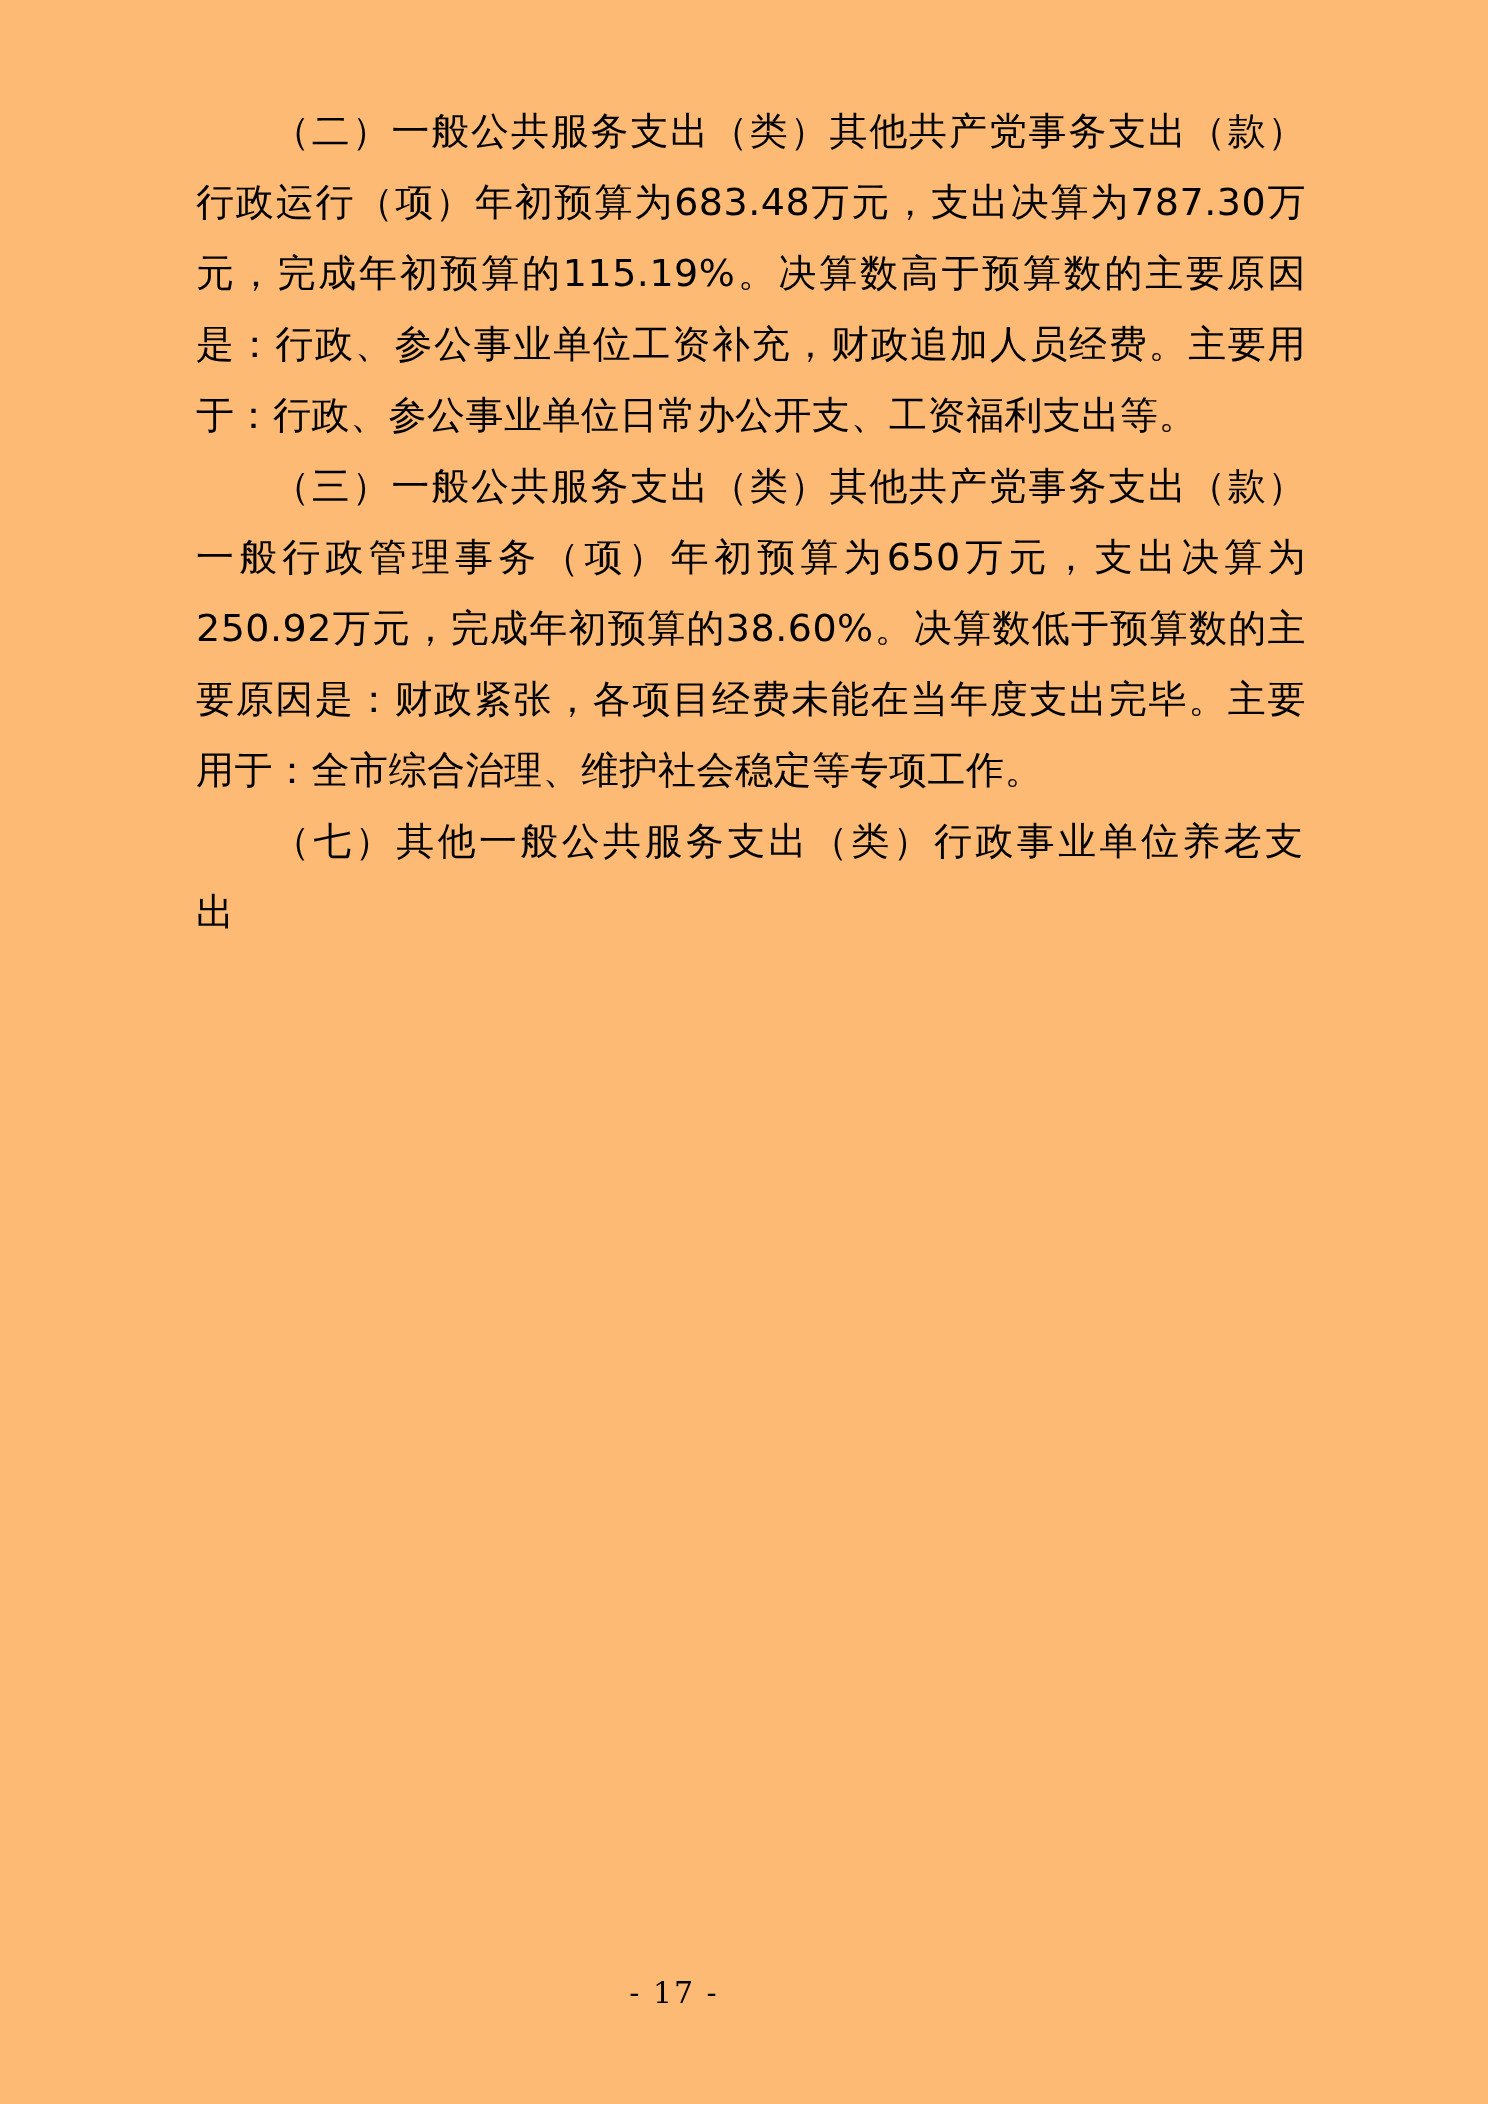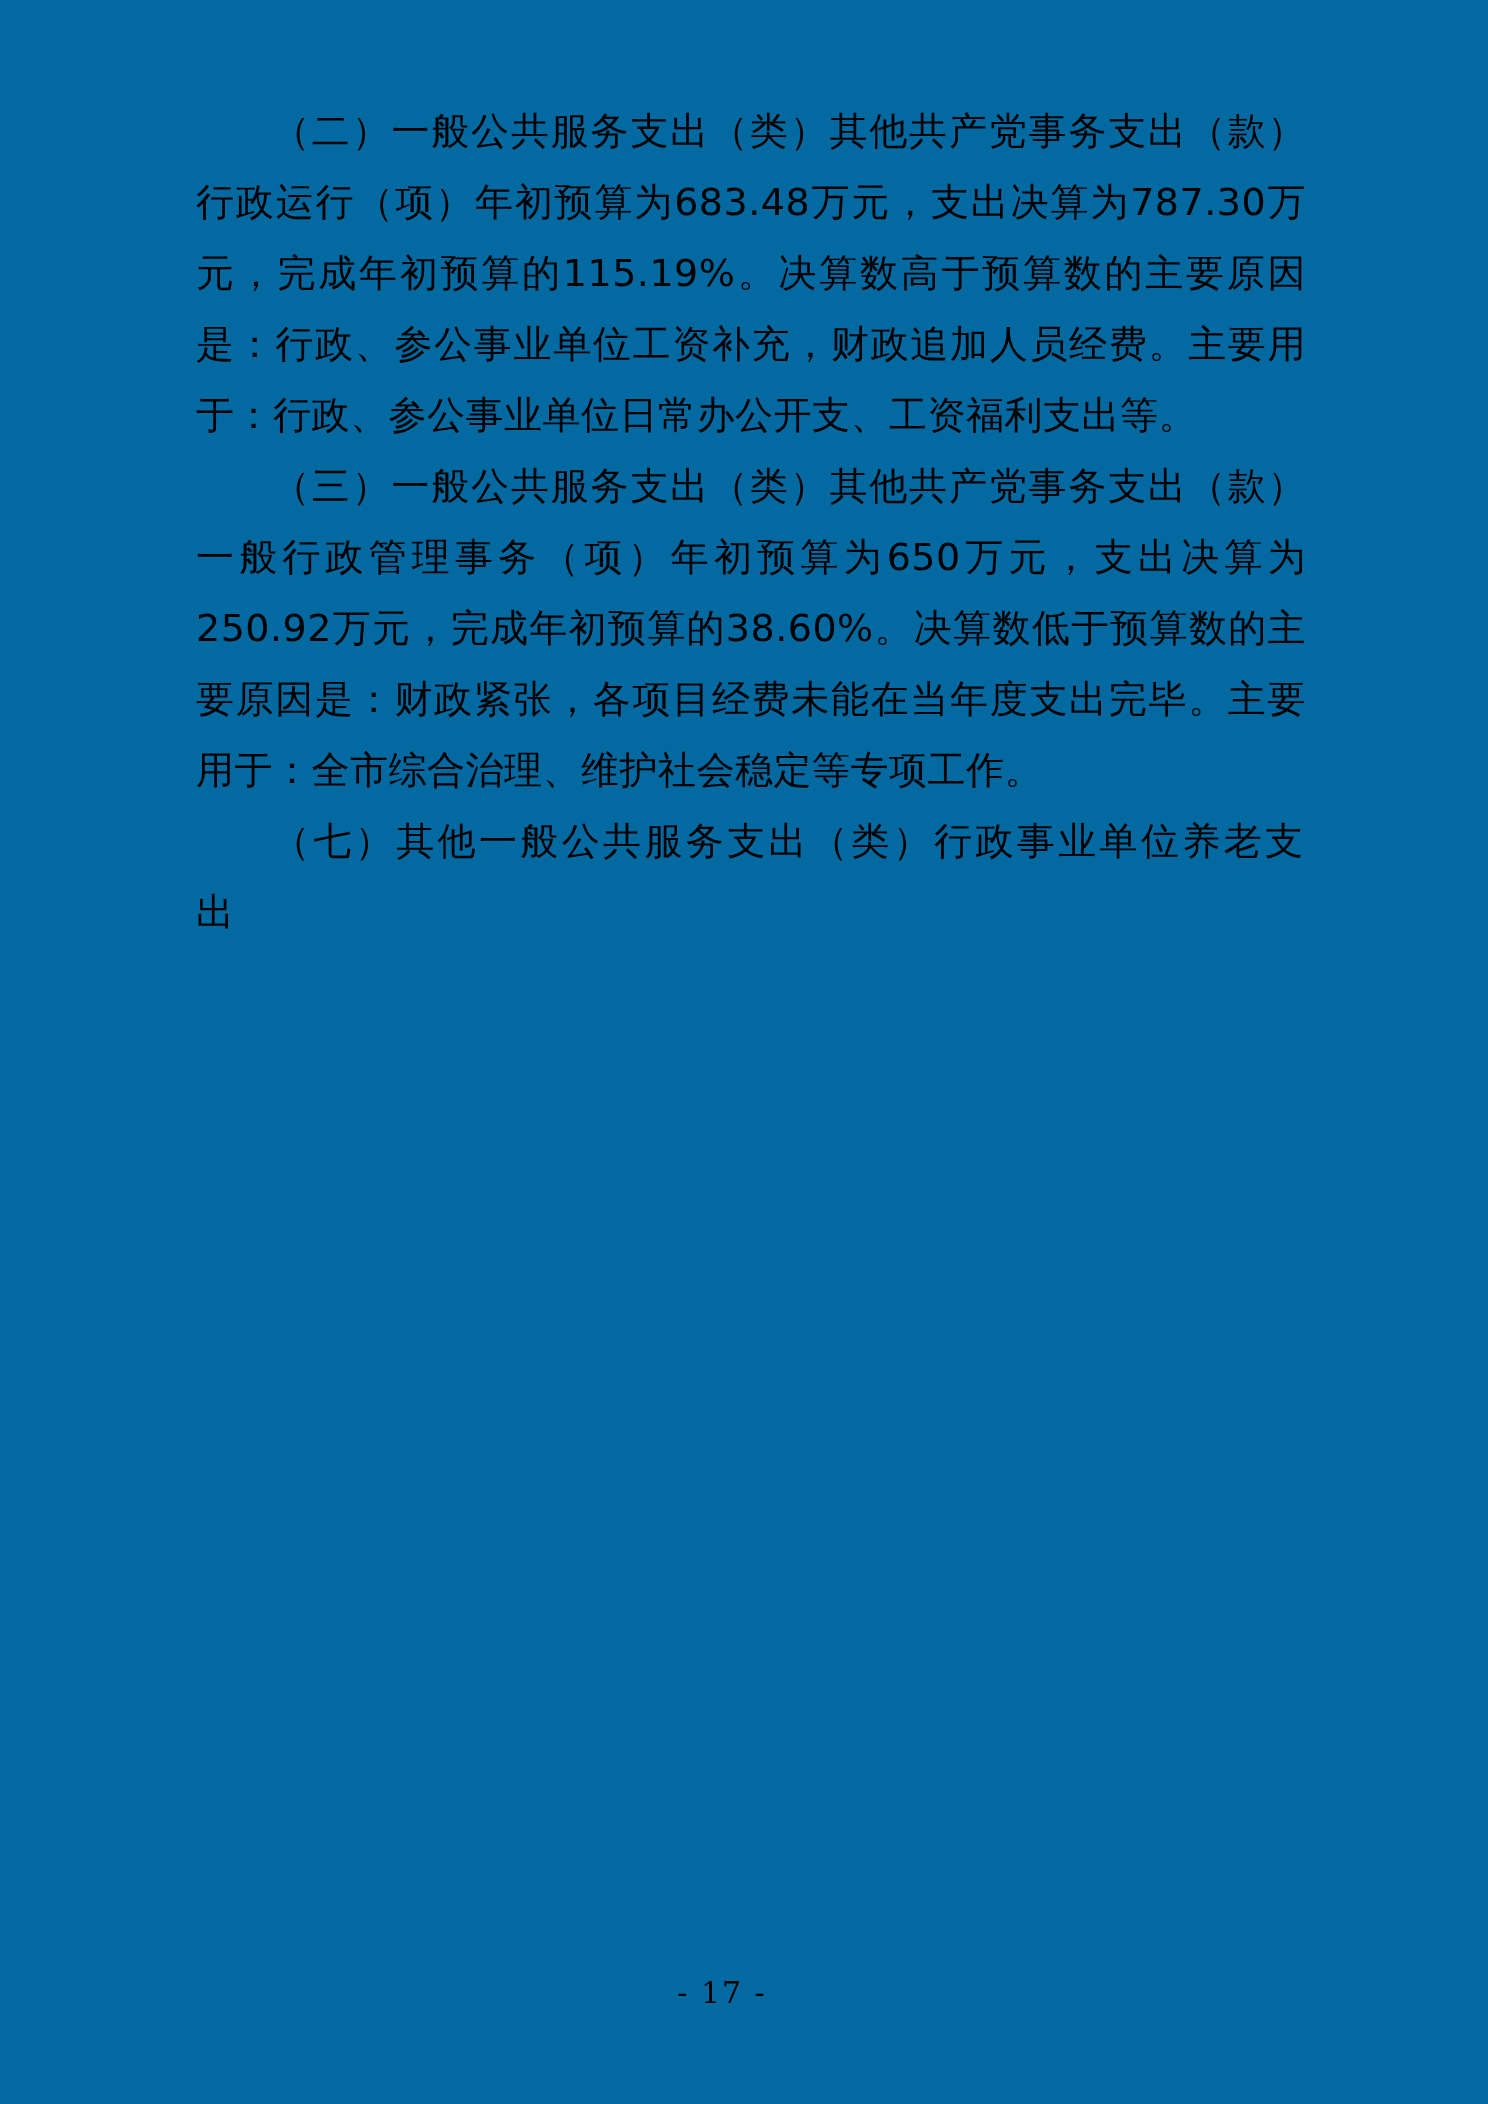--- a/index.html
+++ b/index.html
@@ -4,21 +4,21 @@
 <style>
   html, body {
     margin: 0;
     padding: 0;
     background: #ffffff;
   }
   .page {
     position: relative;
     width: 1488px;
     height: 2104px;
-    background: #0369a1;
+    background: #fdba74;
     margin: 0 auto;
     box-sizing: border-box;
     font-family: "DejaVu Sans", "Liberation Sans", sans-serif;
     color: #000000;
   }
   .content {
     position: absolute;
     left: 196px;
     top: 96px;
     width: 1110px;
@@ -38,21 +38,20 @@
   }
   .footer {
     position: absolute;
     left: 0;
     top: 1975px;
     width: 1348px;
     text-align: center;
     font-size: 30px;
     font-family: "DejaVu Serif", "Liberation Serif", serif;
     letter-spacing: 2px;
-    padding-left: 48px;
   }
 </style>
 </head>
 <body>
 
 <div class="page">
   <div class="content">
     <p class="para">（二）一般公共服务支出（类）其他共产党事务支出（款）行政运行（项）年初预算为683.48万元，支出决算为787.30万元，完成年初预算的115.19%。决算数高于预算数的主要原因是：行政、参公事业单位工资补充，财政追加人员经费。主要用于：行政、参公事业单位日常办公开支、工资福利支出等。</p>
     <p class="para">（三）一般公共服务支出（类）其他共产党事务支出（款）一般行政管理事务（项）年初预算为650万元，支出决算为250.92万元，完成年初预算的38.60%。决算数低于预算数的主要原因是：财政紧张，各项目经费未能在当年度支出完毕。主要用于：全市综合治理、维护社会稳定等专项工作。</p>
     <p class="para wide">（七）其他一般公共服务支出（类）行政事业单位养老支出</p>

